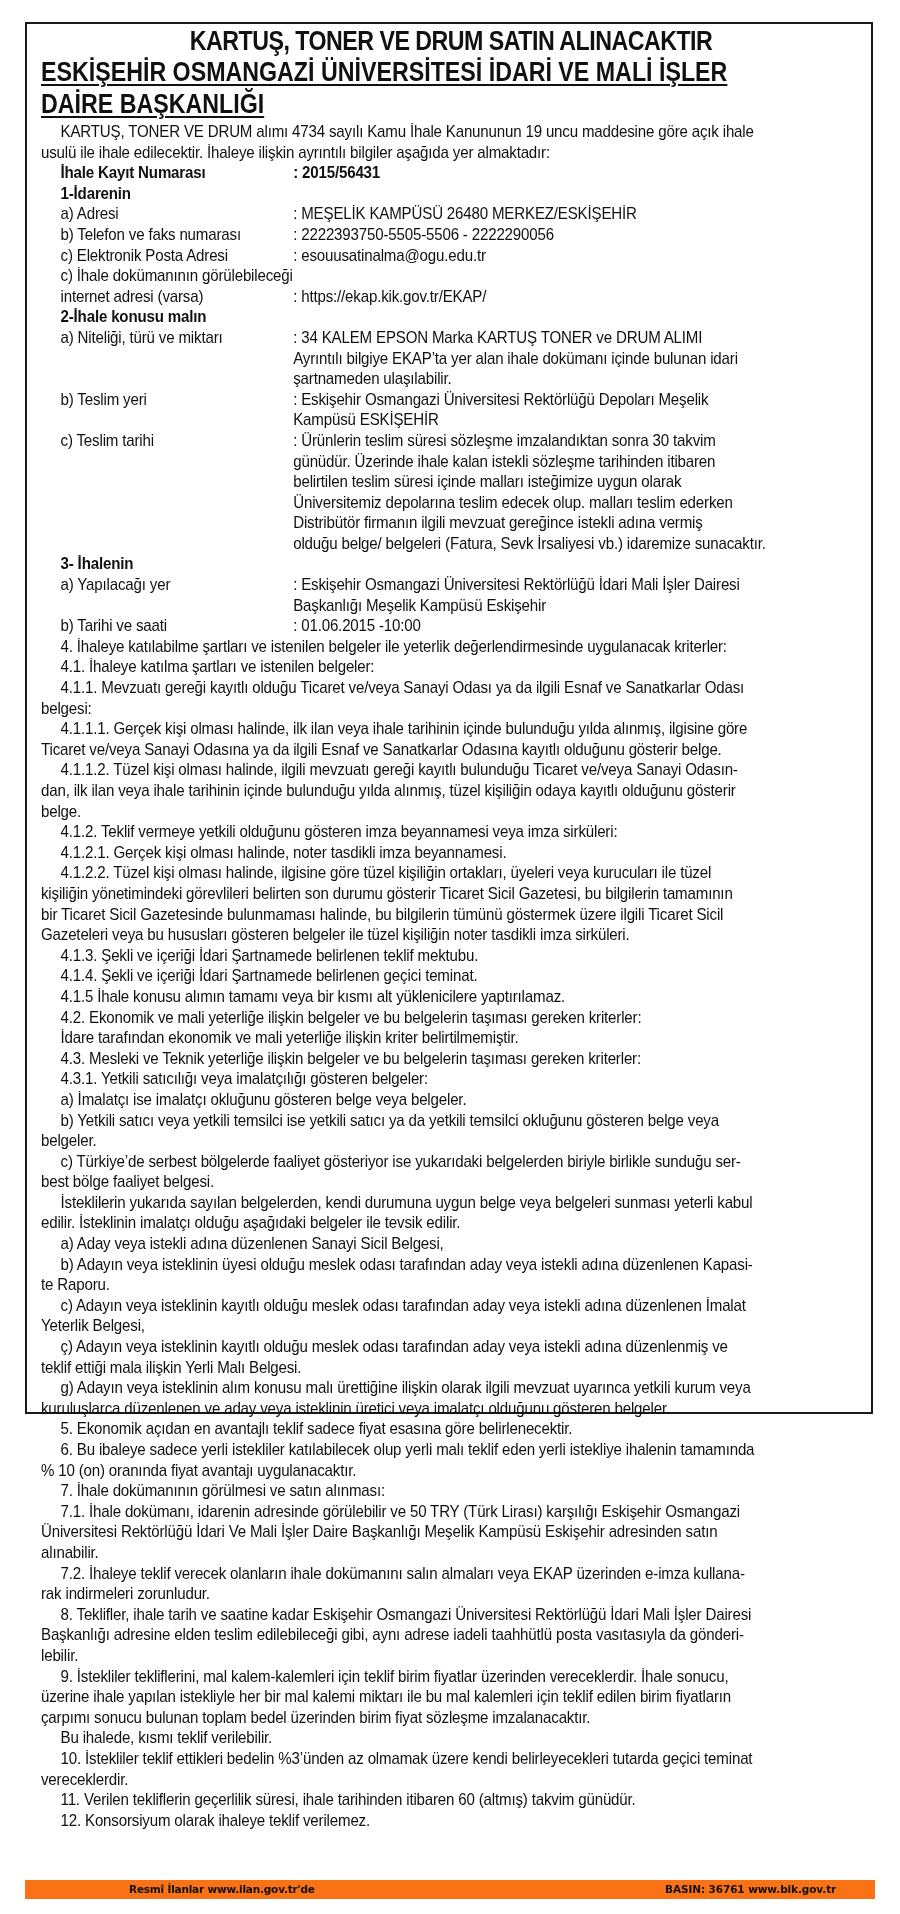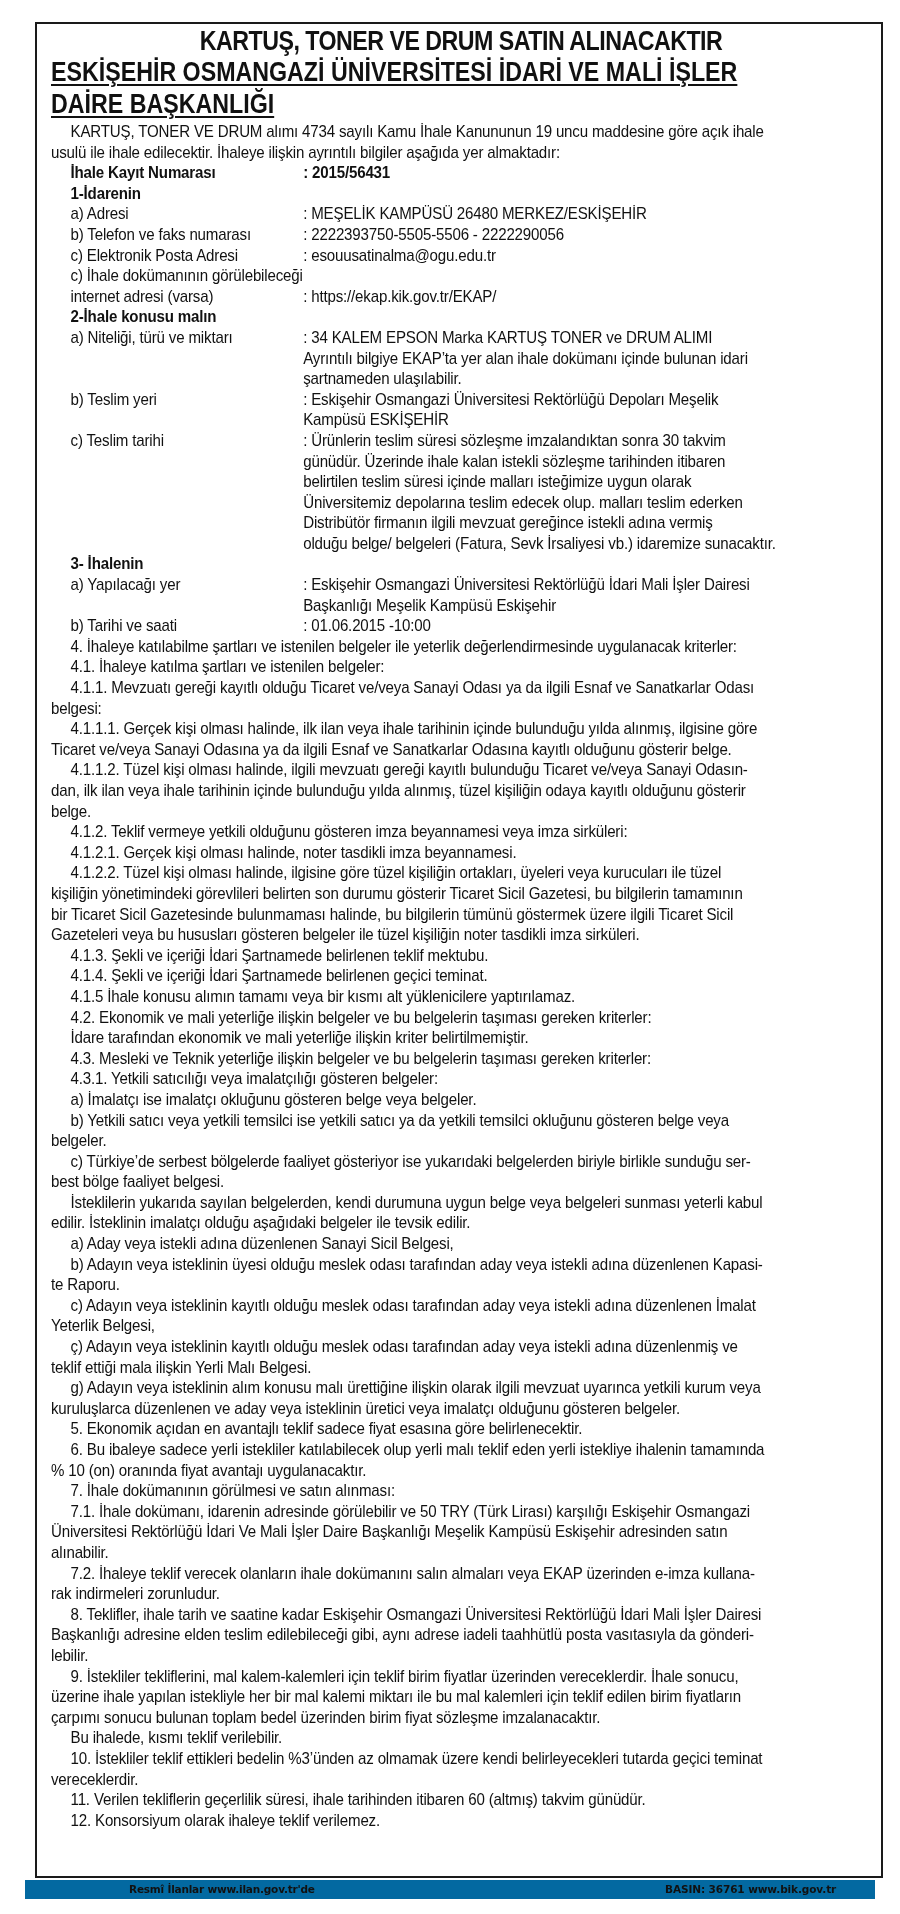--- a/index.html
+++ b/index.html
@@ -1,18 +1,18 @@
 <!DOCTYPE html>
 <html><head>
 <meta charset="utf-8">
 <style>
   html, body { margin: 0; padding: 0; background: #ffffff; }
   body { width: 900px; height: 1914px; position: relative; overflow: hidden; color: #111; }
   .box {
-    position: absolute; left: 35px; top: 22px; width: 848px; height: 1856px;
+    position: absolute; left: 25px; top: 22px; width: 848px; height: 1392px;
     border: 2px solid #1a1a1a; box-sizing: border-box; padding-left: 45px;
   }
   .titles { position: absolute; left: 14px; top: 2px; width: 820px; }
   .t1 {
     font-family: "Liberation Sans", sans-serif; font-weight: bold;
     font-size: 27px; letter-spacing: -0.6px; text-align: center; line-height: 30px;
     transform: scaleX(0.86); transform-origin: center top; margin: 0;
   }
   .t2 {
     font-family: "Liberation Sans", sans-serif; font-weight: bold;
@@ -28,21 +28,21 @@
   }
   .p { margin: 0; white-space: nowrap; }
   .ind { padding-left: 22px; }
   .kv { display: flex; margin: 0; white-space: nowrap; }
   .kv .k { width: 284px; flex: none; padding-left: 22px; box-sizing: border-box; }
   .kv .v { flex: none; }
   .cont { padding-left: 284px; }
   .b { font-weight: bold; }
   .footer {
     position: absolute; left: 25px; top: 1880px; width: 850px; height: 19px;
-    background: #0369a1;
+    background: #f97316;
     font-family: "DejaVu Sans", sans-serif; font-weight: bold; font-size: 10.5px; line-height: 19px;
     color: #111;
   }
   .footer .l { position: absolute; left: 104px; top: 0; letter-spacing: -0.2px; }
   .footer .r { position: absolute; left: 640px; top: 0; letter-spacing: -0.1px; }
 </style>
 </head>
 <body>
 
 <div class="box">

